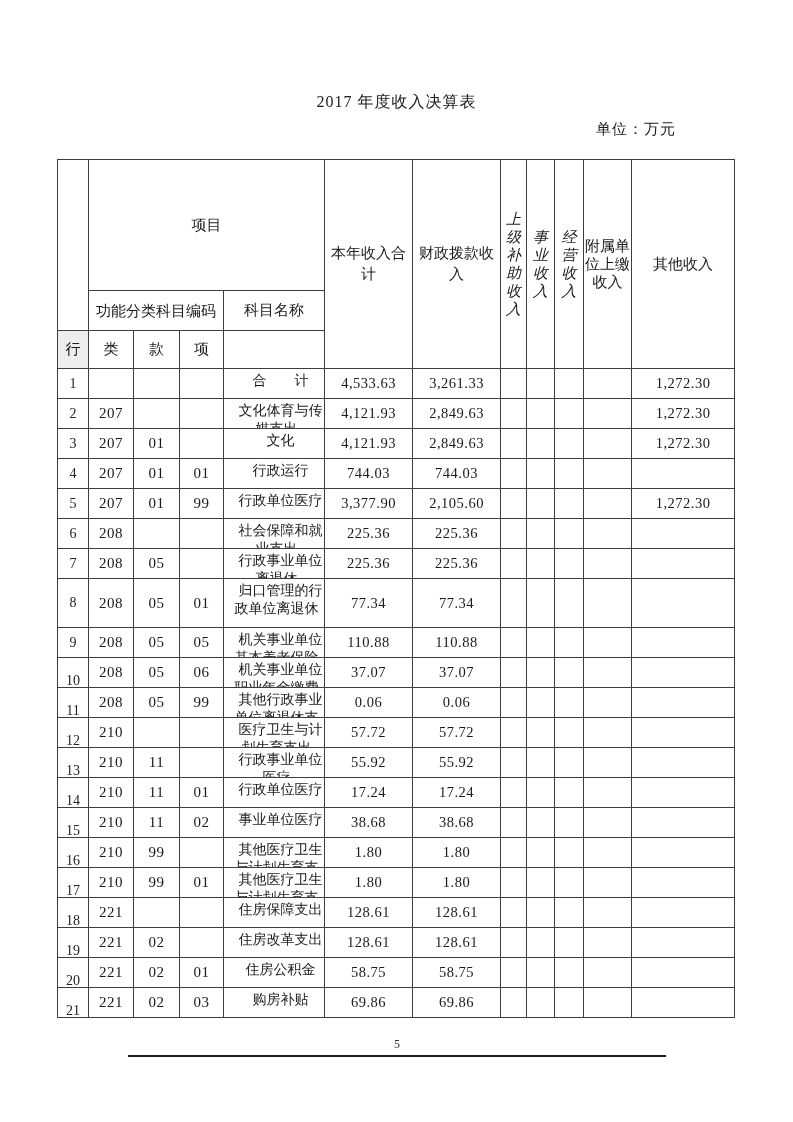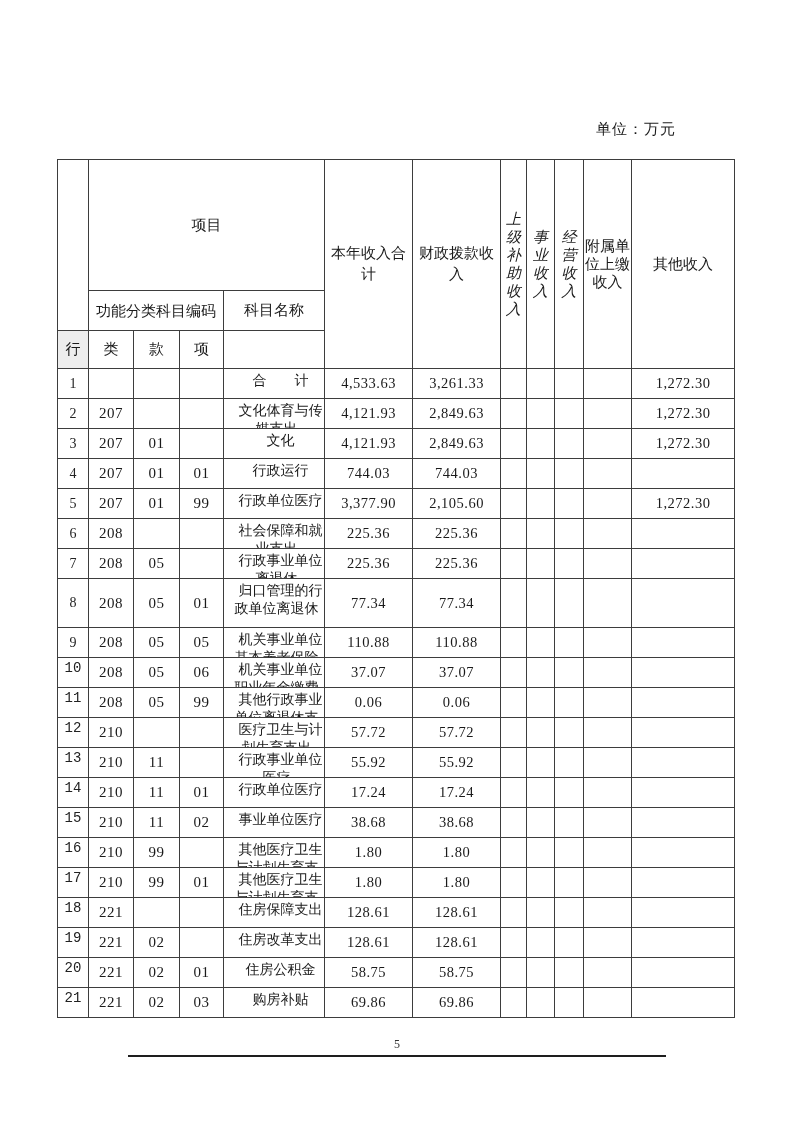--- a/index.html
+++ b/index.html
@@ -30,21 +30,21 @@
   td.vhead{padding:0 3px;line-height:18px;font-size:15px;font-style:italic;}
   td.vhead2{padding:0 10px;line-height:18px;font-size:15px;}
   td.codegrp{padding:0 10px;line-height:20px;}
   td.rowlabel{
     background:#ededed;text-align:left;vertical-align:bottom;
     padding:0 0 1px 6px;font-size:15px;
   }
   tr.datarow{height:27px;}
   tr.datarow.tall{height:46px;}
   td.rn{font-size:14px;color:#222;}
-  td.rn.bot{vertical-align:bottom;padding-bottom:12px;line-height:13px;font-family:Liberation Mono, monospace;}
+  td.rn.bot{vertical-align:bottom;padding-bottom:0;line-height:13px;}
   td.code{font-size:15px;letter-spacing:0.5px;}
   td.namecell{text-align:left;vertical-align:top;}
   .nm{
     height:26px;overflow:hidden;line-height:18px;
     padding:3px 0 0 5px;text-indent:8px;font-size:14px;
   }
   tr.tall .nm{height:45px;text-align:center;}
   td.num{
     text-align:right;padding-right:7px;font-size:14.5px;letter-spacing:0.5px;
   }
@@ -52,20 +52,21 @@
     position:absolute;top:1037px;left:128px;width:538px;
     text-align:center;border-bottom:2px solid #1e1e1e;
     padding-bottom:3px;font-size:12px;color:#333;
   }
 </style>
 </head>
 <body>
 
 <div class="page">
 
+  <div class="title">2017 年度收入决算表</div>
   <div class="unit">单位：万元</div>
 
   <table class="income">
     <colgroup>
       <col style="width:31px">
         <col style="width:45px">
         <col style="width:46px">
       <col style="width:44px">
         <col style="width:101px">
         <col style="width:88px">

